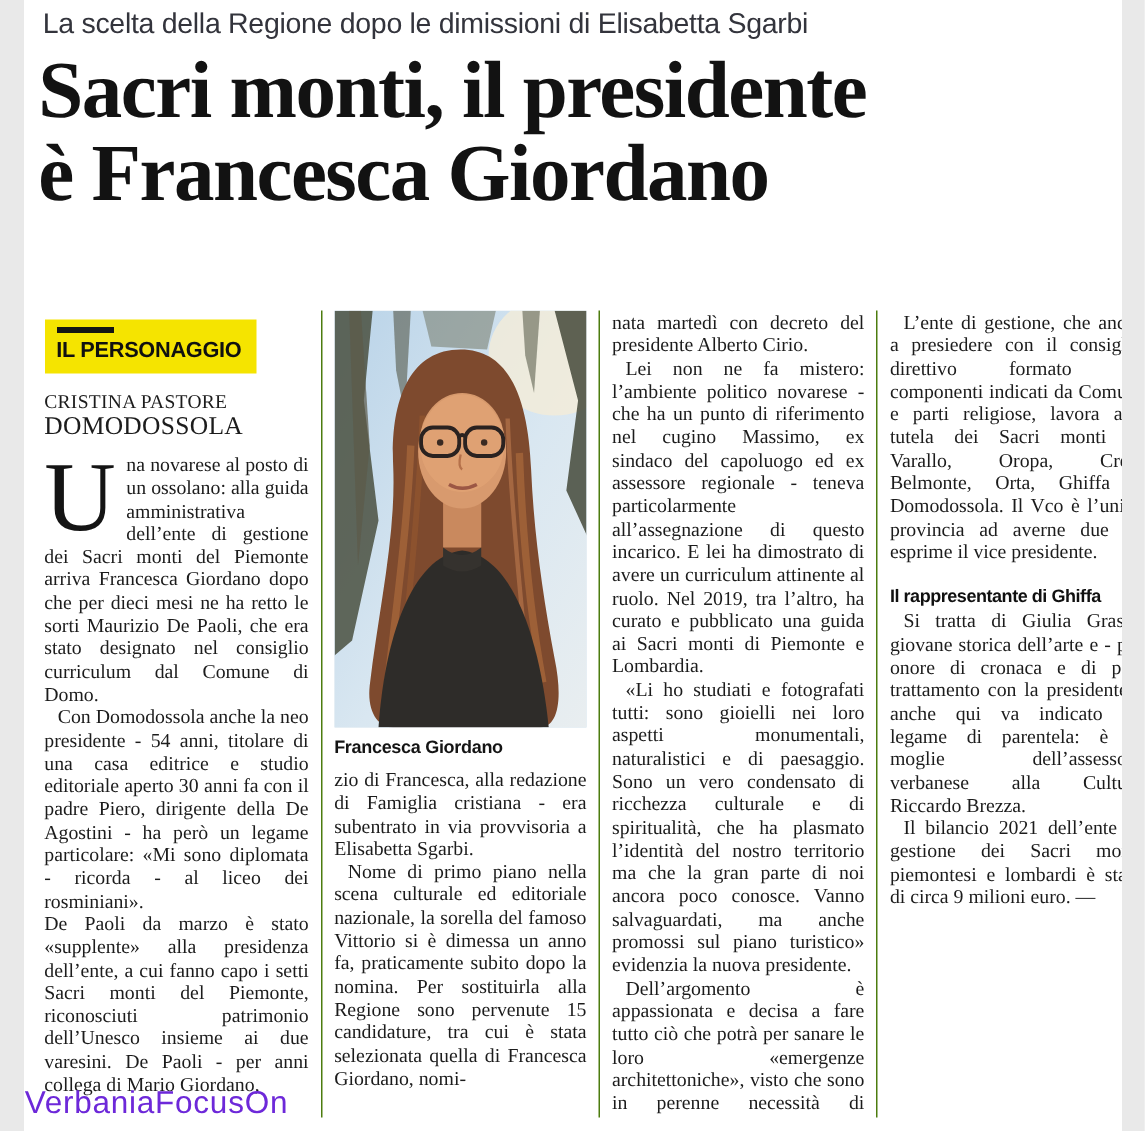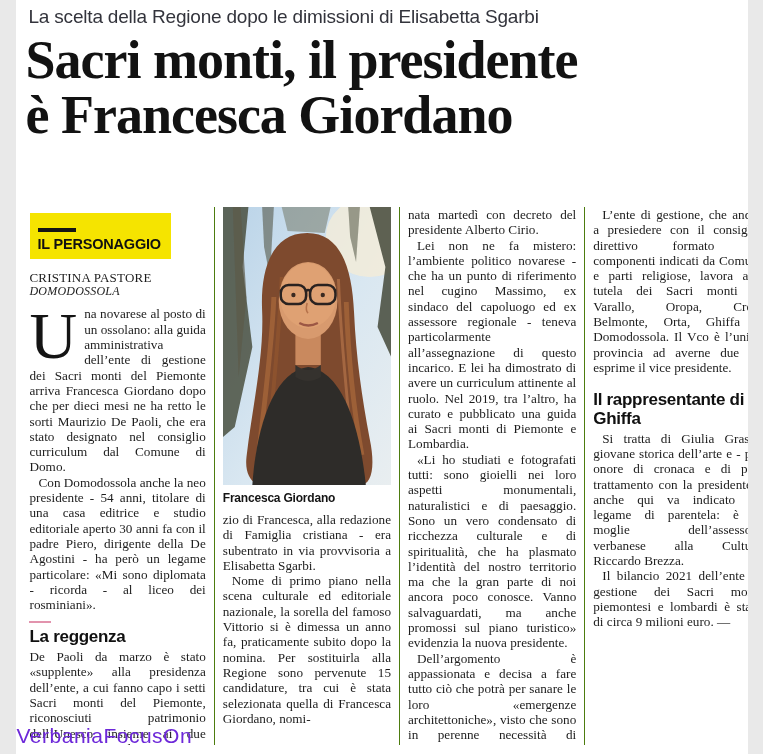--- a/index.html
+++ b/index.html
@@ -28,43 +28,43 @@
   .col{padding:0 8px;overflow:hidden;}
   .col + .col{border-left:1px solid #4d7c0f;}
   .col:first-child{padding-left:1px;}
   .para{
     font-size:13.2px;line-height:15.3px;text-align:justify;
     hyphens:auto;-webkit-hyphens:auto;margin:0;color:#1c1c1c;
   }
   .para.indent{text-indent:9px;}
   
   .tag{
-    display:inline-block;background:#f5e400;padding:15px 10px 7px 8px;
+    display:inline-block;background:#f5e400;padding:5px 10px 7px 8px;
     margin:6px 0 10px 0;min-width:108px;
   }
   .tag-bar{width:38px;height:4px;background:#141414;margin-bottom:4px;}
   .tag-label{
     font-family:"Liberation Sans", sans-serif;font-weight:700;
     font-size:14.5px;letter-spacing:-0.2px;color:#101010;white-space:nowrap;
   }
   
   .byline{margin:2px 0 8px 0;line-height:1.1;}
   .byline-author{font-weight:400;font-size:13px;letter-spacing:0.2px;}
-  .byline-place{font-size:12px;letter-spacing:0.2px;font-style:italic;}
+  .byline-place{font-size:17px;letter-spacing:0.2px;}
   
   .dropcap{
     float:left;font-family:"Liberation Serif", serif;font-weight:400;
     font-size:66px;line-height:52px;padding:4px 7px 0 0;color:#141414;
   }
   
   .subhead-block{margin:9px 0 2px 0;}
   .subhead-dash{width:22px;height:2px;background:#e293ad;margin:0 0 5px -1px;}
   .subhead{
     font-family:"Liberation Sans", sans-serif;font-weight:700;
-    font-size:17px;letter-spacing:-0.3px;color:#101010;line-height:1.1;
+    font-size:12px;letter-spacing:-0.3px;color:#101010;line-height:1.1;
   }
   .subhead-block.no-dash{margin-top:16px;}
   
   .photo{width:100%;height:278px;overflow:hidden;background:#cfe0ec;}
   .photo svg{display:block;width:100%;height:100%;}
   .caption{
     font-family:"Liberation Sans", sans-serif;font-weight:700;
     font-size:12px;letter-spacing:-0.2px;margin:6px 0 0 0;color:#141414;
   }
   .after-photo{margin-top:7px;}
@@ -93,24 +93,20 @@
       <div class="tag">
         <div class="tag-bar"></div>
         <div class="tag-label">IL PERSONAGGIO</div>
       </div>
       <div class="byline">
         <div class="byline-author">CRISTINA PASTORE</div>
         <div class="byline-place">DOMODOSSOLA</div>
       </div>
       <p class="para"><span class="dropcap">U</span><span>na novarese al posto di un ossolano: alla guida amministrativa dell’ente di gestione dei Sacri monti del Piemonte arriva Francesca Giordano dopo che per dieci mesi ne ha retto le sorti Maurizio De Paoli, che era stato designato nel consiglio curriculum dal Comune di Domo.</span></p>
       <p class="para indent">Con Domodossola anche la neo presidente - 54 anni, titolare di una casa editrice e studio editoriale aperto 30 anni fa con il padre Piero, dirigente della De Agostini - ha però un legame particolare: «Mi sono diplomata - ricorda - al liceo dei rosminiani».</p>
-      <div class="subhead-block">
-        <div class="subhead-dash"></div>
-        <div class="subhead">La reggenza</div>
-      </div>
       <p class="para">De Paoli da marzo è stato «supplente» alla presidenza dell’ente, a cui fanno capo i setti Sacri monti del Piemonte, riconosciuti patrimonio dell’Unesco insieme ai due varesini. De Paoli - per anni collega di Mario Giordano,</p>
     </div>
 
     <div class="col">
       <div class="photo">
         <svg viewBox="0 0 172 278" preserveAspectRatio="none">
           <defs>
             <linearGradient id="sky" x1="0" y1="0" x2="1" y2="1">
               <stop offset="0" stop-color="#b9d3e8"></stop>
               <stop offset="0.55" stop-color="#d9e7f1"></stop>

